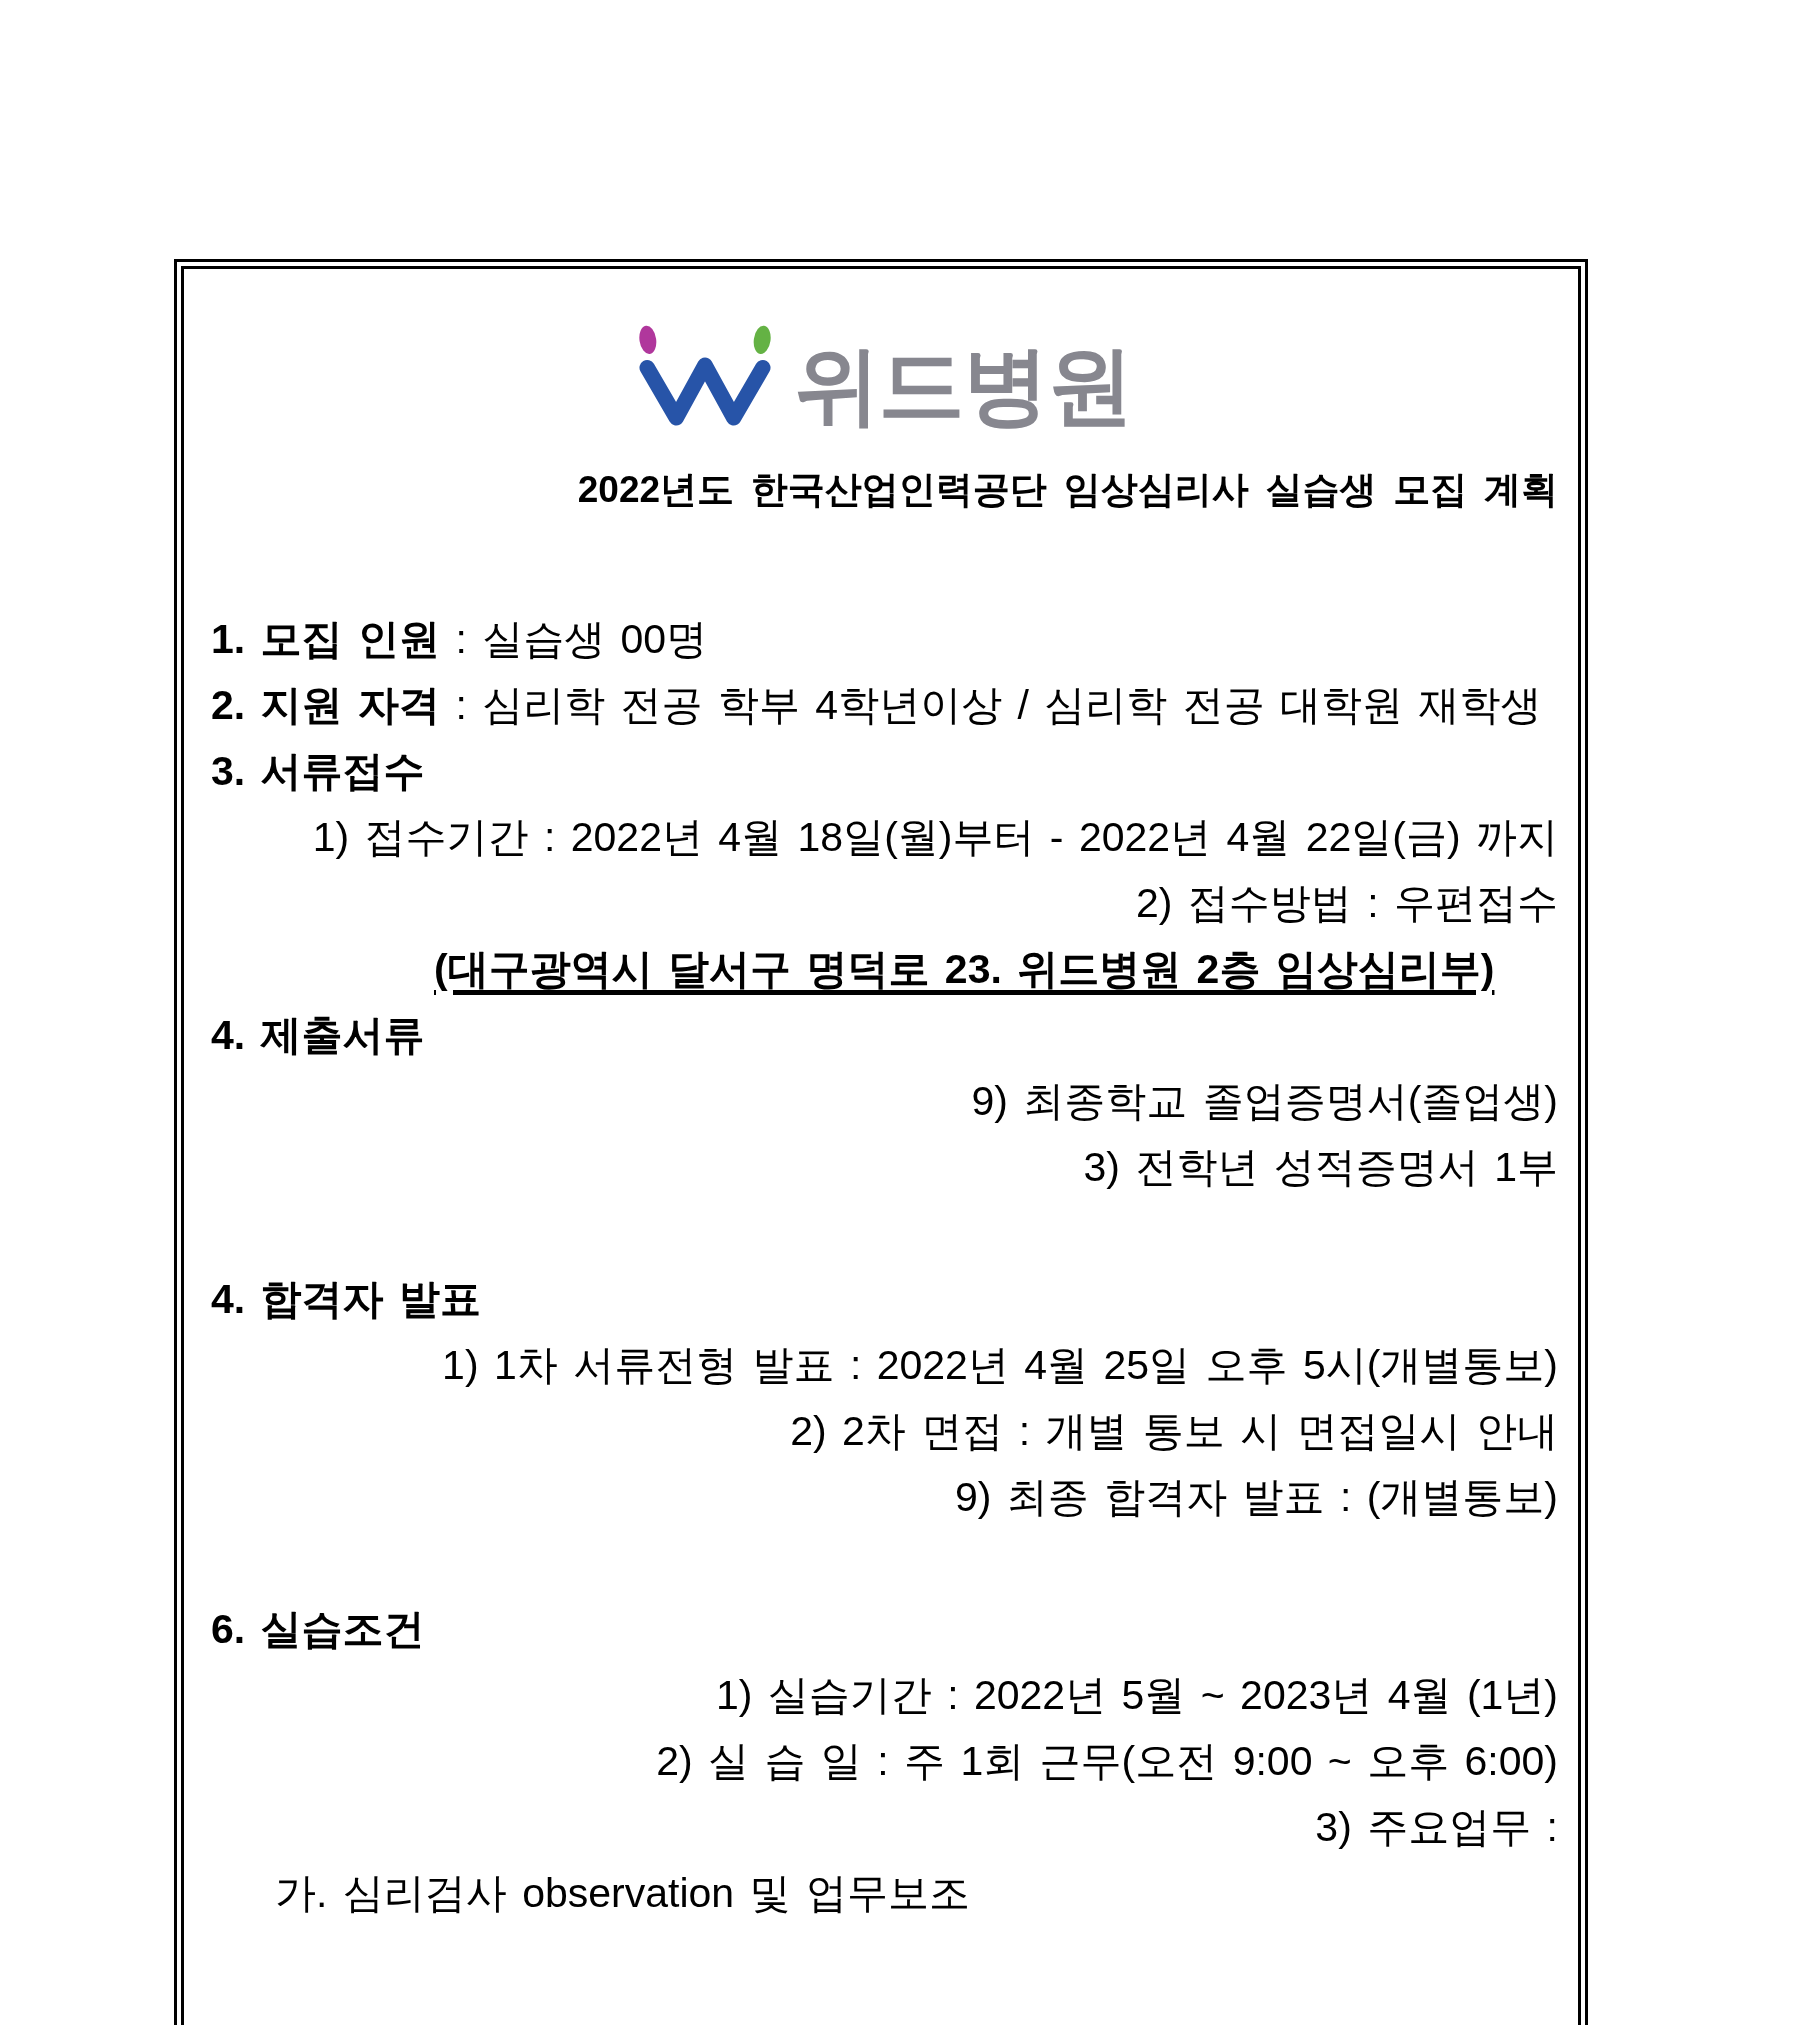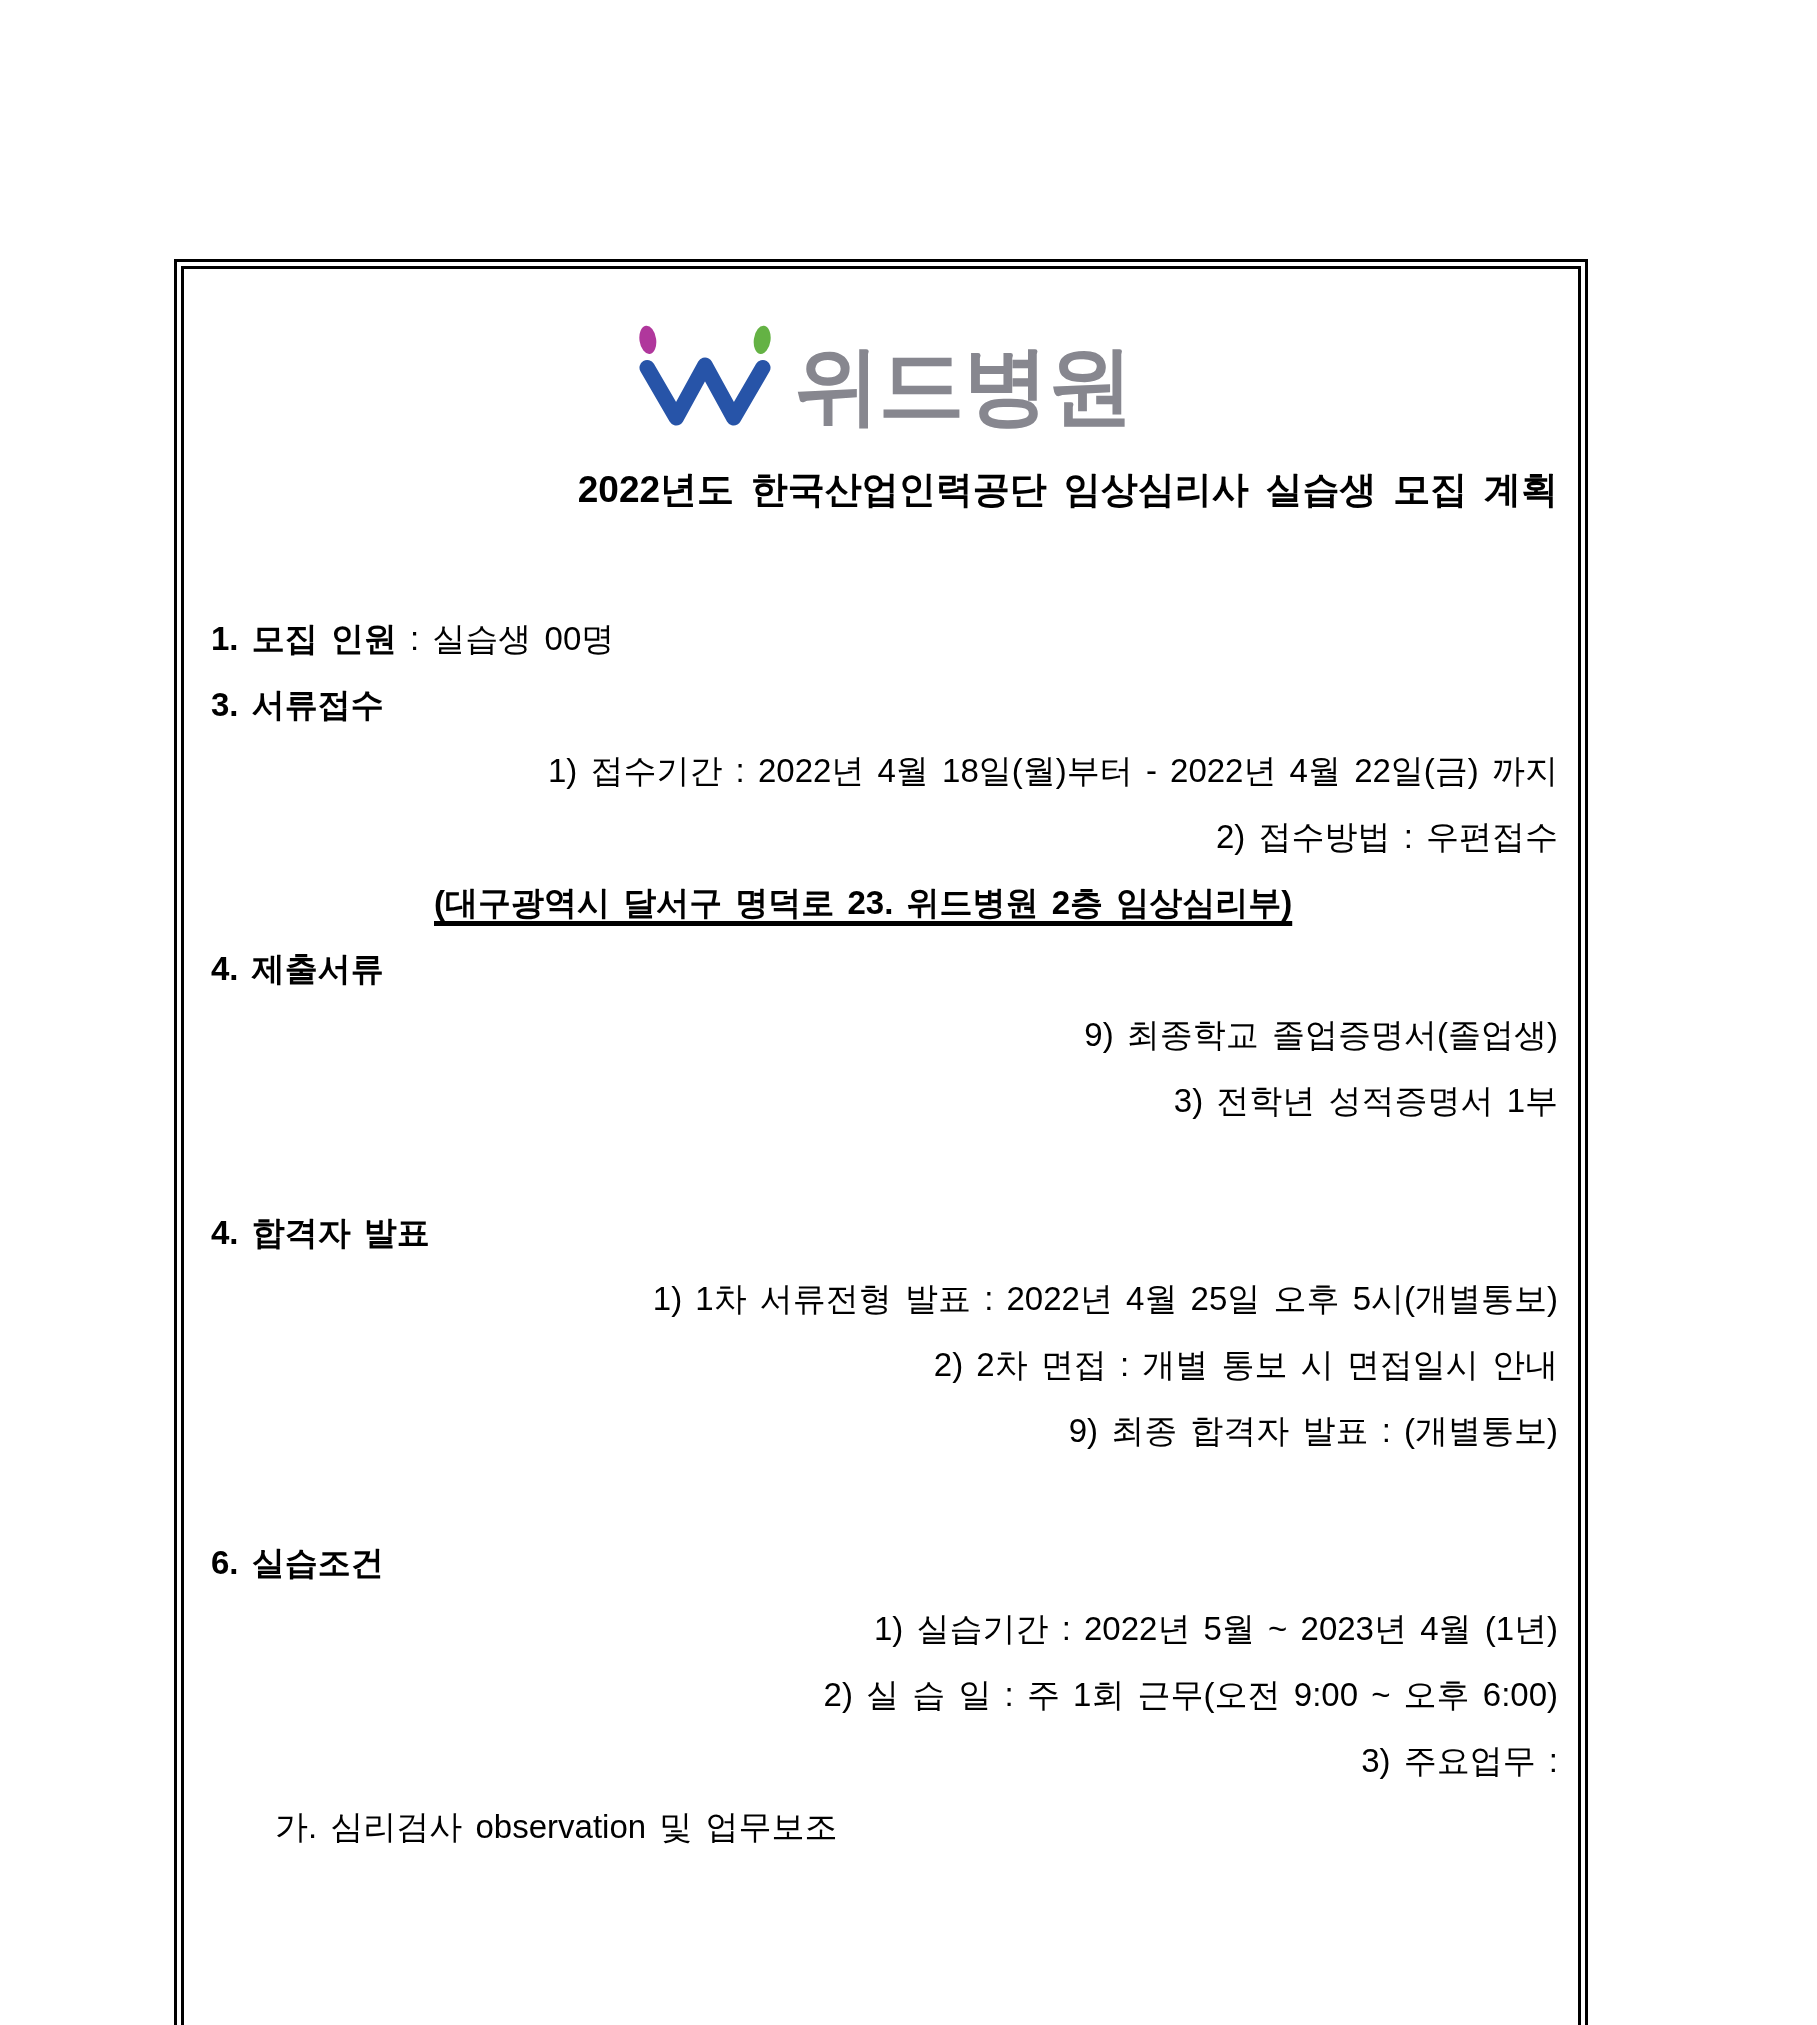--- a/index.html
+++ b/index.html
@@ -52,21 +52,21 @@
     text-align: right;
     font-size: 37px;
     font-weight: 700;
     word-spacing: 6.5px;
     white-space: nowrap;
   }
   .content { margin-top: 86px; }
   .line {
     height: 66px;
     line-height: 66px;
-    font-size: 33px;
+    font-size: 41px;
     word-spacing: 4px;
     white-space: nowrap;
   }
   .lvl1 { margin-left: 0; }
   .lvl2 { margin-left: 17px; text-align: right; }
   .lvl3 { margin-left: 60px; }
   .lvl4 { margin-left: 64px; }
   .addr { margin-left: 223px; }
   .gap { margin-top: 66px; }
   .b { font-weight: 700; }
@@ -88,20 +88,21 @@
         <ellipse class="dot-r" cx="405" cy="48" rx="27" ry="46" transform="rotate(8 405 48)"></ellipse>
         <path class="wstroke" d="M 33 138 L 127 300 L 220 130 L 313 300 L 407 138" fill="none" stroke-width="50" stroke-linecap="round" stroke-linejoin="round"></path>
       </svg>
       <span class="logo-name">위드병원</span>
     </div>
 
     <div class="title">2022년도 한국산업인력공단 임상심리사 실습생 모집 계획</div>
 
     <div class="content">
       <div class="line lvl1"><span class="b">1. 모집 인원</span><span> : 실습생 00명</span></div>
+      <div class="line lvl1"><span class="b">2. 지원 자격</span><span> : 심리학 전공 학부 4학년이상 / 심리학 전공 대학원 재학생</span></div>
       <div class="line lvl1"><span class="b">3. 서류접수</span></div>
       <div class="line lvl2"><span>1) 접수기간 : 2022년 4월 18일(월)부터 - 2022년 4월 22일(금) 까지</span></div>
       <div class="line lvl2"><span>2) 접수방법 : 우편접수</span></div>
       <div class="line addr"><span class="b ul">(대구광역시 달서구 명덕로 23. 위드병원 2층 임상심리부)</span></div>
       <div class="line lvl1"><span class="b">4. 제출서류</span></div>
       <div class="line lvl2"><span>9) 최종학교 졸업증명서(졸업생)</span></div>
       <div class="line lvl2"><span>3) 전학년 성적증명서 1부</span></div>
       <div class="line lvl1 gap"><span class="b">4. 합격자 발표</span></div>
       <div class="line lvl2"><span>1) 1차 서류전형 발표 : 2022년 4월 25일 오후 5시(개별통보)</span></div>
       <div class="line lvl2"><span>2) 2차 면접 : 개별 통보 시 면접일시 안내</span></div>

